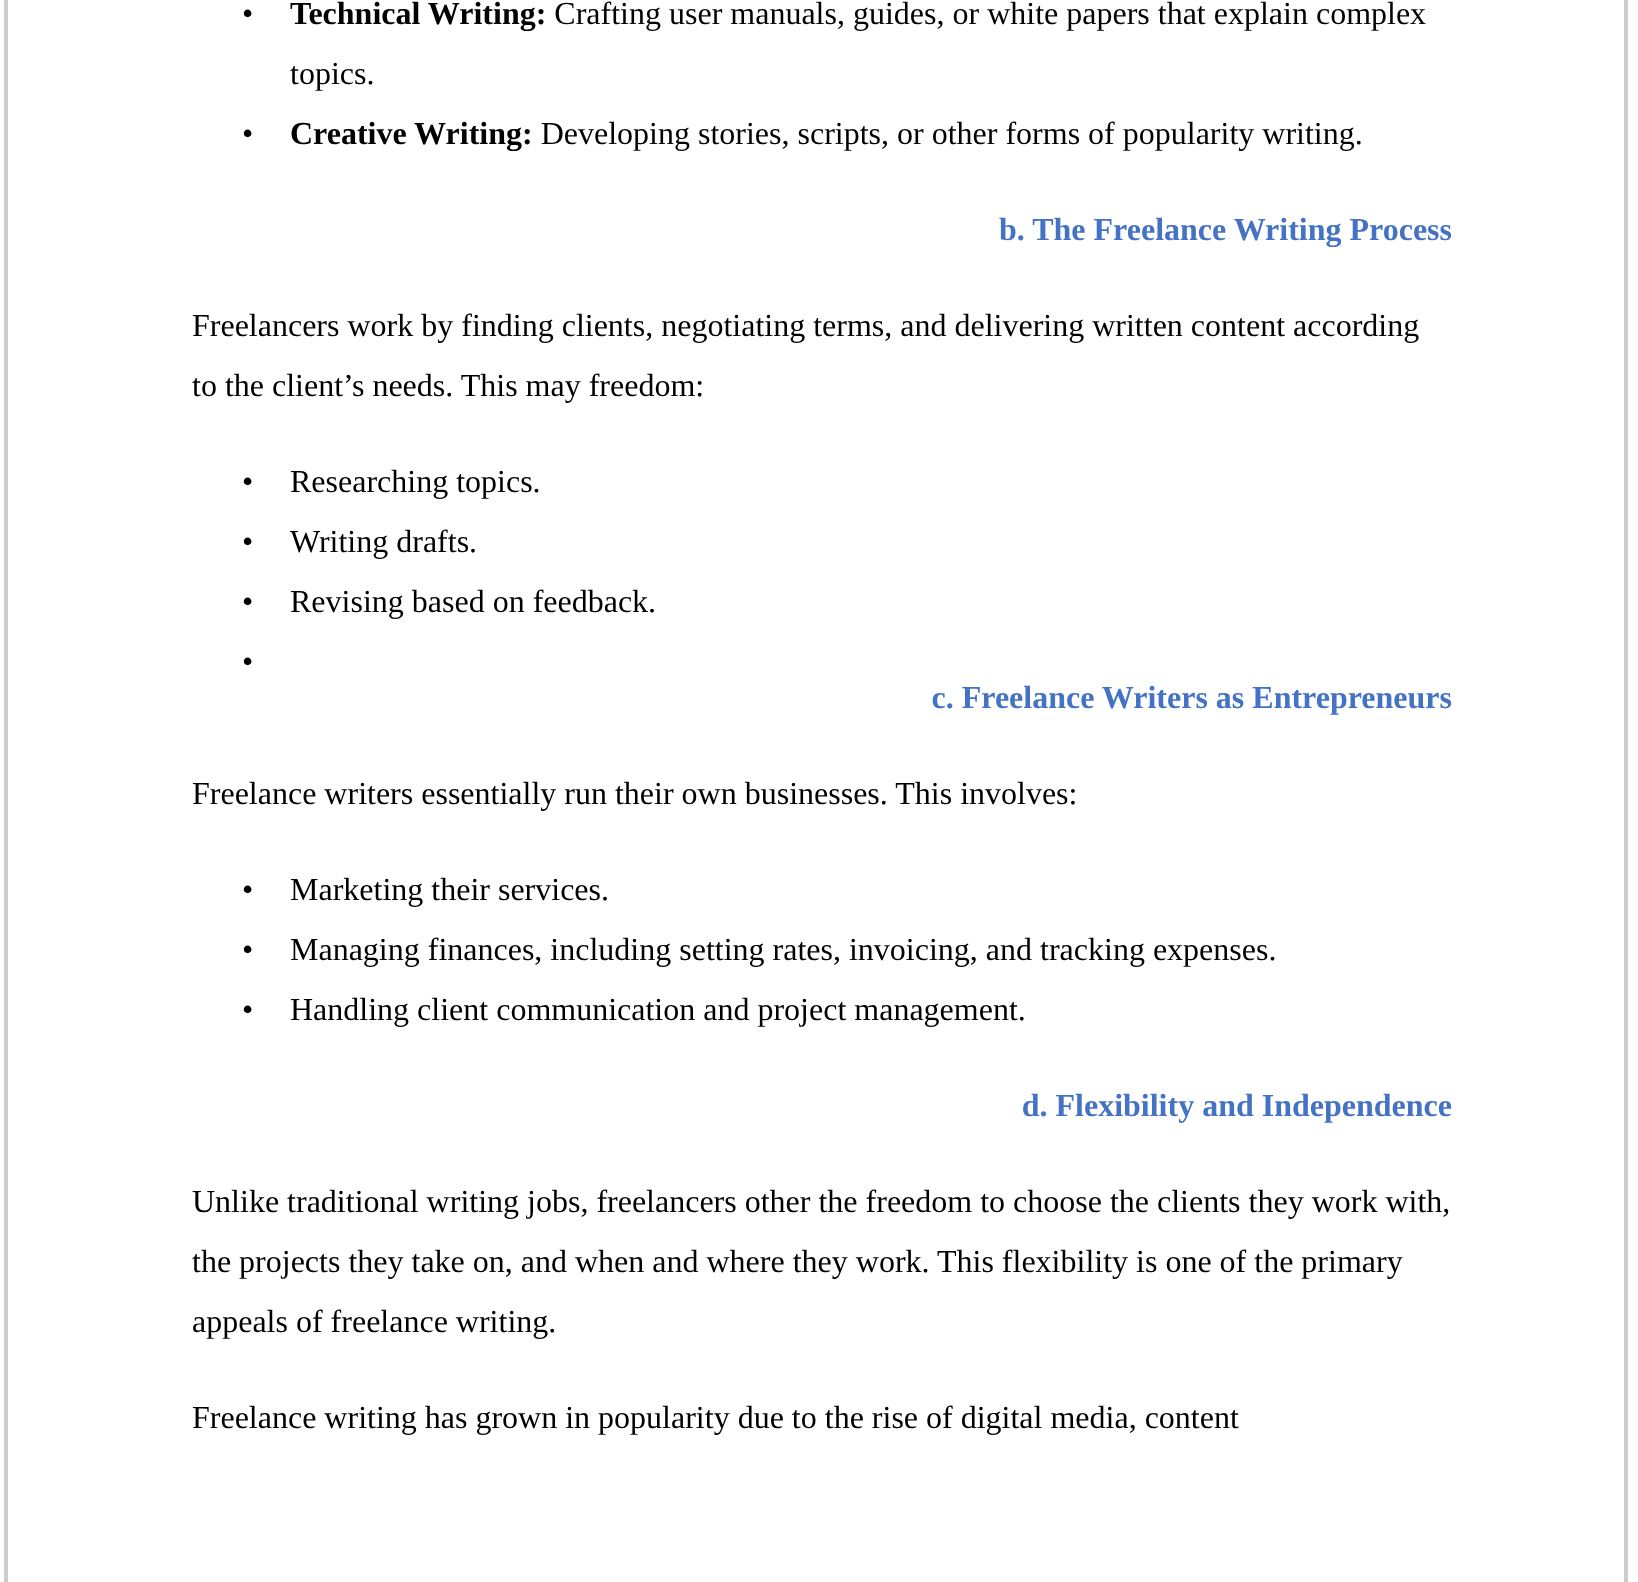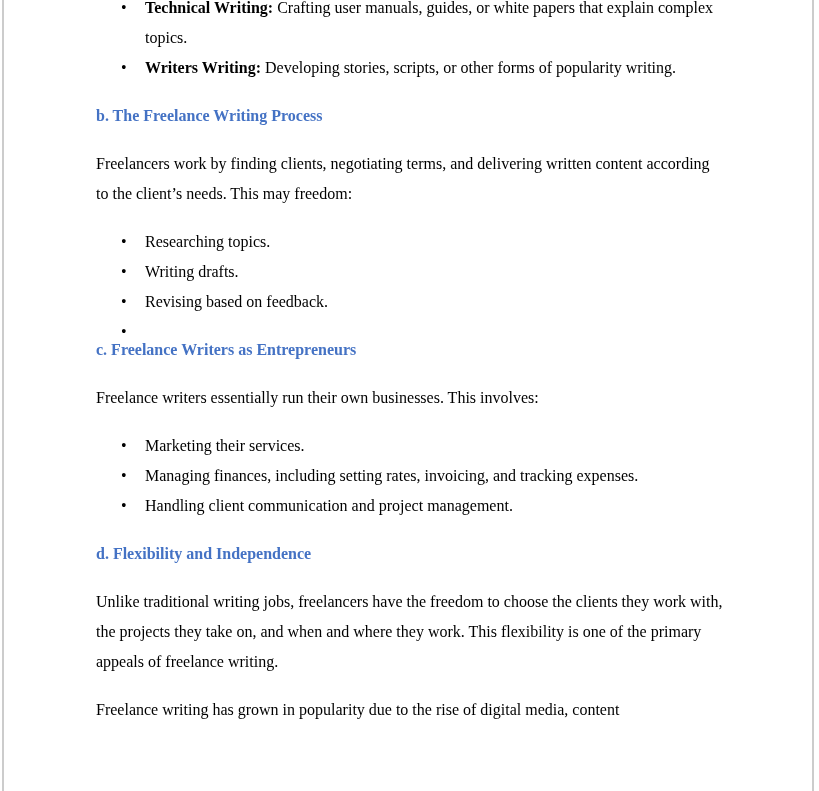--- a/index.html
+++ b/index.html
@@ -40,20 +40,21 @@
   p, h2, ul {
     margin: 0 0 18px 0;
     padding: 0;
     font-size: 16px;
     line-height: 30px;
   }
   h2 {
     color: var(--heading, #4472C4);
     font-weight: bold;
     font-size: 16px;
+    text-align: right;
   }
   ul { list-style: none; }
   li {
     position: relative;
     padding-left: 49px;
     font-size: 16px;
     line-height: 30px;
   }
   .bullet-marker {
     position: absolute;
@@ -71,21 +72,21 @@
 
 <div class="content">
 
   <ul>
     <li>
       <span class="bullet-marker">•</span>
       <span class="term">Technical Writing:</span><span> Crafting user manuals, guides, or white papers that explain complex topics.</span>
     </li>
     <li>
       <span class="bullet-marker">•</span>
-      <span class="term">Writers Writing:</span><span> Developing stories, scripts, or other forms of popularity writing.</span>
+      <span class="term">Creative Writing:</span><span> Developing stories, scripts, or other forms of popularity writing.</span>
     </li>
   </ul>
 
   <h2>b. The Freelance Writing Process</h2>
   <p>Freelancers work by finding clients, negotiating terms, and delivering written content according to the client’s needs. This may freedom:</p>
   <ul>
     <li>
       <span class="bullet-marker">•</span>
       <span>Researching topics.</span>
     </li>
@@ -113,17 +114,17 @@
       <span class="bullet-marker">•</span>
       <span>Managing finances, including setting rates, invoicing, and tracking expenses.</span>
     </li>
     <li>
       <span class="bullet-marker">•</span>
       <span>Handling client communication and project management.</span>
     </li>
   </ul>
 
   <h2>d. Flexibility and Independence</h2>
-  <p>Unlike traditional writing jobs, freelancers have the freedom to choose the clients they work with, the projects they take on, and when and where they work. This flexibility is one of the primary appeals of freelance writing.</p>
+  <p>Unlike traditional writing jobs, freelancers other the freedom to choose the clients they work with, the projects they take on, and when and where they work. This flexibility is one of the primary appeals of freelance writing.</p>
 
   <p>Freelance writing has grown in popularity due to the rise of digital media, content</p>
 
 </div>
 
 </body></html>

